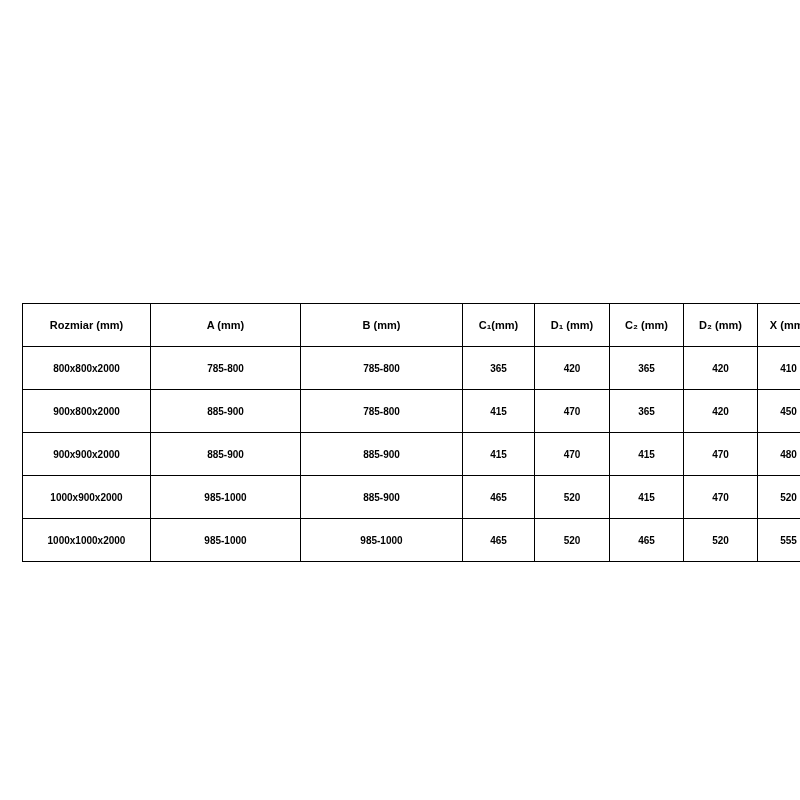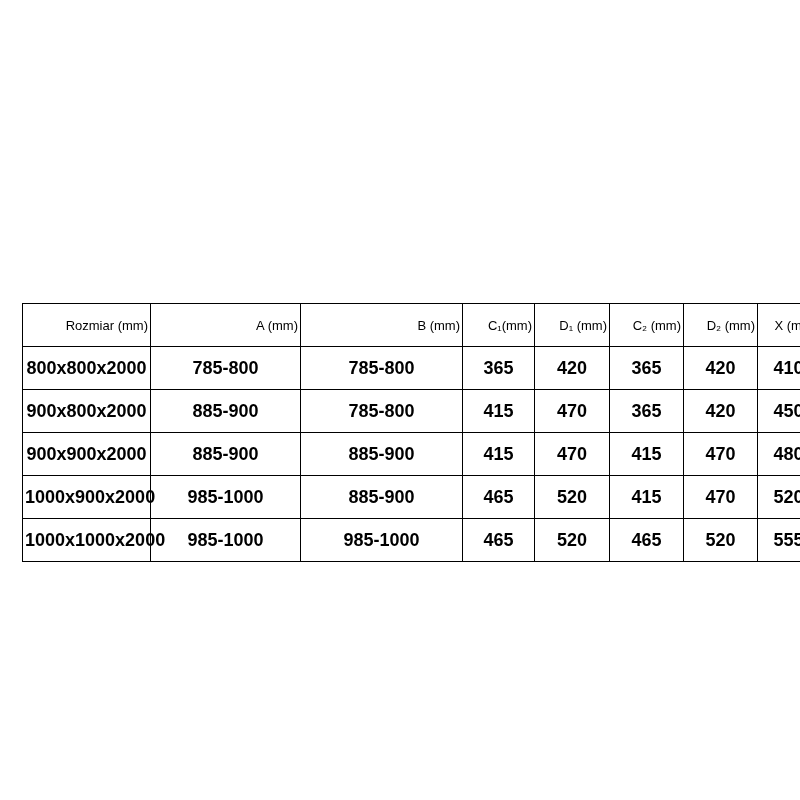--- a/index.html
+++ b/index.html
@@ -34,27 +34,26 @@
   table.spec td {
     border: 1px solid #000000;
     text-align: center;
     vertical-align: middle;
     font-size: 13px;
     height: 42px;
     padding: 0 2px;
     white-space: nowrap;
   }
   table.spec th {
-    font-weight: normal;
-    font-size: 13px;
-    text-align: right;
+    font-weight: bold;
+    font-size: 11px;
   }
   table.spec tbody td {
     font-weight: bold;
-    font-size: 18px;
+    font-size: 10px;
   }
   
   col.c0 { width: 128px; }
   col.c1 { width: 150px; }
   col.c2 { width: 162px; }
   col.c3 { width: 72px; }
   col.c4 { width: 75px; }
   col.c5 { width: 74px; }
   col.c6 { width: 74px; }
   col.c7 { width: 62px; }

